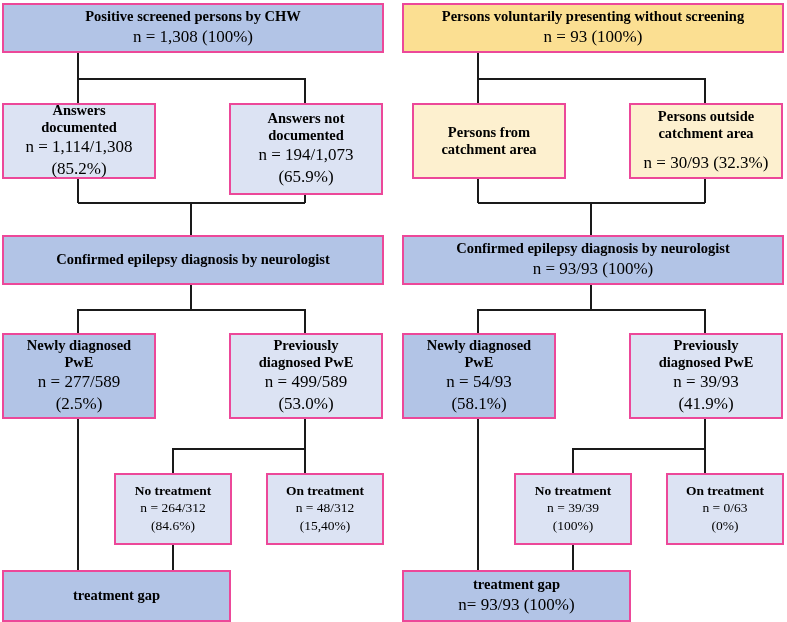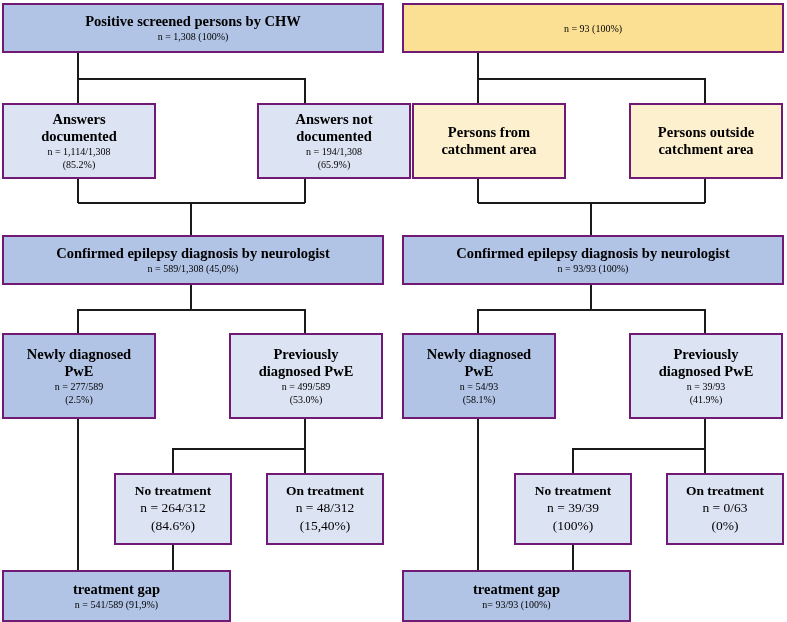--- a/index.html
+++ b/index.html
@@ -11,37 +11,37 @@
     position: relative;
     width: 787px;
     height: 622px;
     background: #ffffff;
     overflow: hidden;
     font-family: "Liberation Serif", "DejaVu Serif", serif;
   }
   .box {
     position: absolute;
     box-sizing: border-box;
-    border: 2px solid #701a75;
+    border: 2px solid #ec4899;
     display: flex;
     flex-direction: column;
     align-items: center;
     justify-content: center;
     text-align: center;
     color: #000000;
     z-index: 3;
   }
   .box .ttl {
     font-weight: bold;
     font-size: 14.5px;
     line-height: 1.18;
   }
   .box .val {
     font-weight: normal;
-    font-size: 10px;
+    font-size: 17px;
     line-height: 1.3;
   }
   .box.small .ttl, .box.small .val { font-size: 13.5px; }
   .fill-blue-dark  { background: #b2c4e6; }
   .fill-blue-light { background: #dce3f3; }
   .fill-yel-dark   { background: #fbdf92; }
   .fill-yel-light  { background: #fdf0cf; }
 
   .line {
     position: absolute;
@@ -109,30 +109,29 @@
     <div class="val">n = 1,308 (100%)</div>
   </div>
 
   <div class="box fill-blue-light" style="left:2px; top:103px; width:154px; height:76px;">
     <div class="ttl">Answers</div>
     <div class="ttl">documented</div>
     <div class="val">n = 1,114/1,308</div>
     <div class="val">(85.2%)</div>
   </div>
 
-  <div class="box fill-blue-light" style="left:229px; top:103px; width:154px; height:76px;margin-left:28px;">
+  <div class="box fill-blue-light" style="left:229px; top:103px; width:154px; height:92px;">
     <div class="ttl">Answers not</div>
     <div class="ttl">documented</div>
-    <div class="val">n = 194/1,308</div>
+    <div class="val">n = 194/1,073</div>
     <div class="val">(65.9%)</div>
   </div>
 
   <div class="box fill-blue-dark" style="left:2px; top:235px; width:382px; height:50px;">
     <div class="ttl">Confirmed epilepsy diagnosis by neurologist</div>
-    <div class="val">n = 589/1,308 (45,0%)</div>
   </div>
 
   <div class="box fill-blue-dark" style="left:2px; top:333px; width:154px; height:86px;">
     <div class="ttl">Newly diagnosed</div>
     <div class="ttl">PwE</div>
     <div class="val">n = 277/589</div>
     <div class="val">(2.5%)</div>
   </div>
 
   <div class="box fill-blue-light" style="left:229px; top:333px; width:154px; height:86px;">
@@ -149,35 +148,36 @@
   </div>
 
   <div class="box fill-blue-light small" style="left:266px; top:473px; width:118px; height:72px;">
     <div class="ttl">On treatment</div>
     <div class="val">n = 48/312</div>
     <div class="val">(15,40%)</div>
   </div>
 
   <div class="box fill-blue-dark" style="left:2px; top:570px; width:229px; height:52px;">
     <div class="ttl">treatment gap</div>
-    <div class="val">n = 541/589 (91,9%)</div>
   </div>
 
   <div class="box fill-yel-dark" style="left:402px; top:3px; width:382px; height:50px;">
+    <div class="ttl">Persons voluntarily presenting without screening</div>
     <div class="val">n = 93 (100%)</div>
   </div>
 
   <div class="box fill-yel-light" style="left:412px; top:103px; width:154px; height:76px;">
     <div class="ttl">Persons from</div>
     <div class="ttl">catchment area</div>
   </div>
 
   <div class="box fill-yel-light" style="left:629px; top:103px; width:154px; height:76px;">
     <div class="ttl">Persons outside</div>
     <div class="ttl">catchment area</div>
+    <div class="val" style="margin-top:9px;">n = 30/93 (32.3%)</div>
   </div>
 
   <div class="box fill-blue-dark" style="left:402px; top:235px; width:382px; height:50px;">
     <div class="ttl">Confirmed epilepsy diagnosis by neurologist</div>
     <div class="val">n = 93/93 (100%)</div>
   </div>
 
   <div class="box fill-blue-dark" style="left:402px; top:333px; width:154px; height:86px;">
     <div class="ttl">Newly diagnosed</div>
     <div class="ttl">PwE</div>

